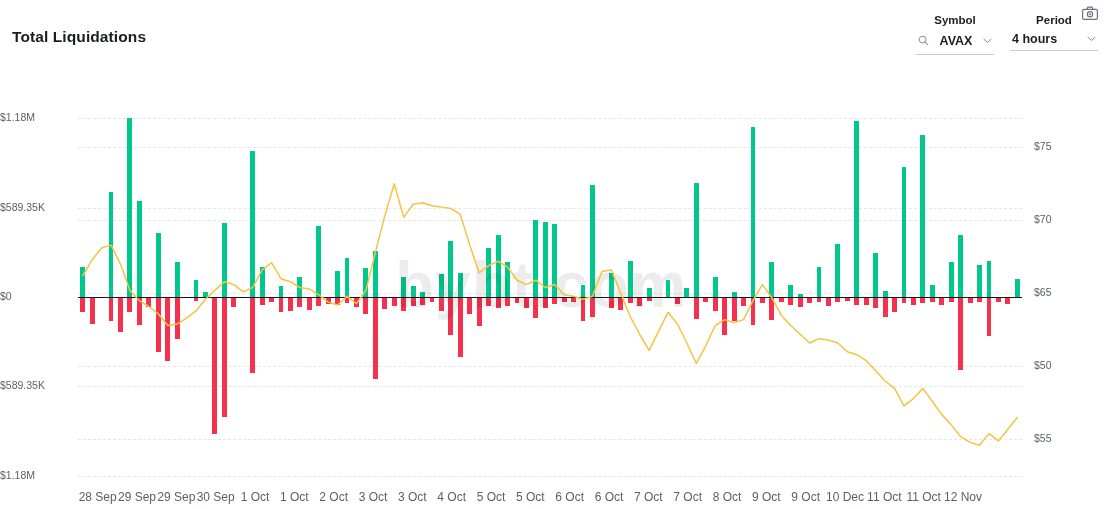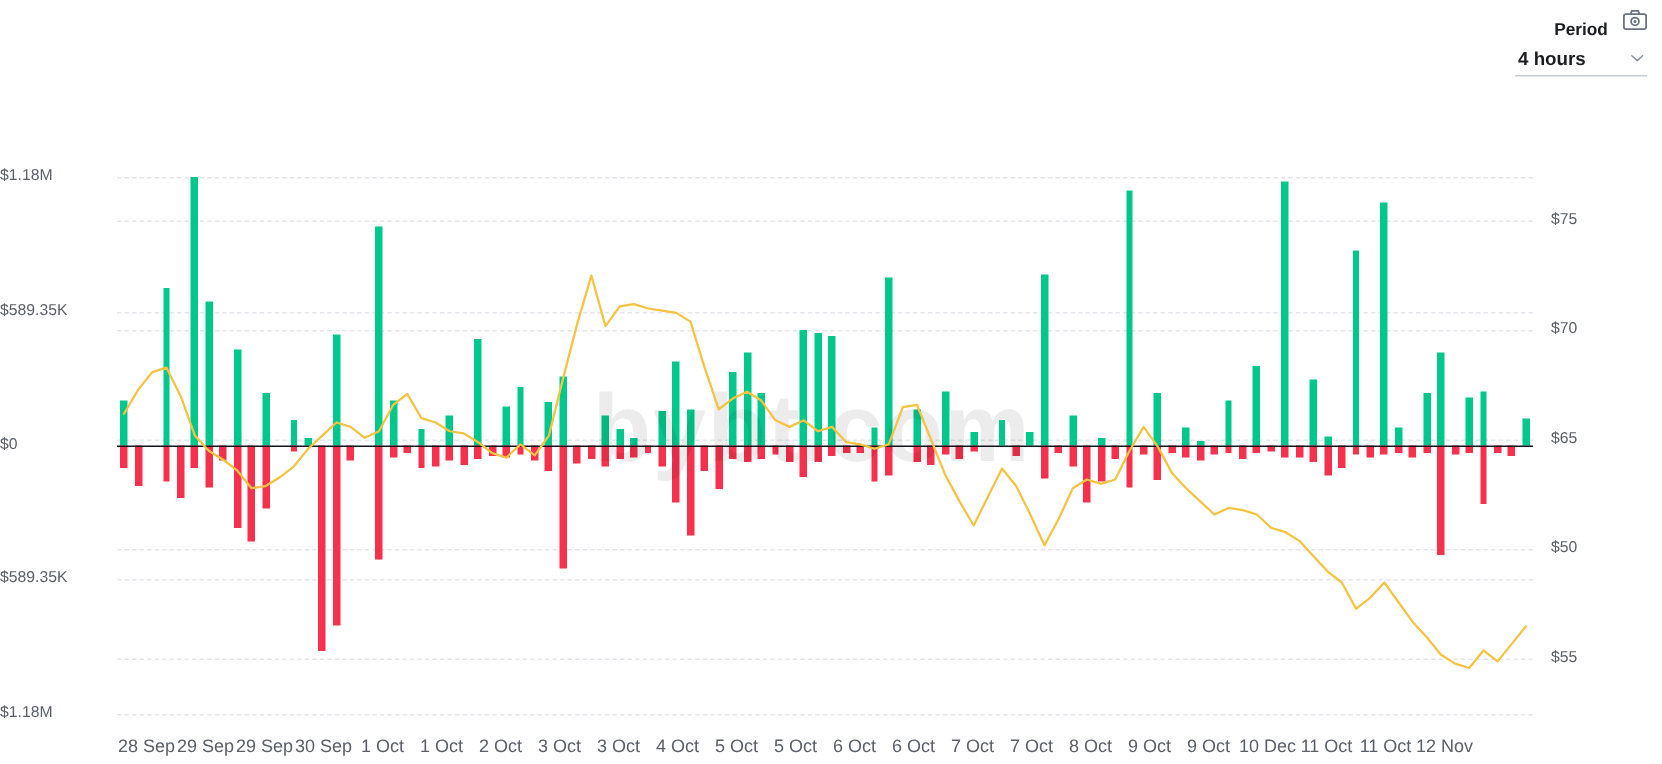--- a/index.html
+++ b/index.html
@@ -91,31 +91,49 @@
     opacity: .07; letter-spacing: 1px; user-select: none;
     z-index: 2;
   }
   svg.priceline { position: absolute; left: 0; top: 0; z-index: 7; overflow: visible; }
 </style>
 </head>
 <body>
 
 <div id="app">
 
+  <div class="title">Total Liquidations</div>
 
   <div class="camera-btn">
     <svg width="16" height="14" viewBox="0 0 16 14" fill="none">
       <rect x="0.6" y="3.4" width="14.8" height="10" rx="1.4" stroke="#6b7280" stroke-width="1.2"></rect>
       <path d="M5 3.4 L5.9 1.2 H10.1 L11 3.4" stroke="#6b7280" stroke-width="1.2" fill="none"></path>
       <circle cx="8" cy="8.3" r="2.6" stroke="#6b7280" stroke-width="1.2" fill="none"></circle>
       <circle cx="8" cy="8.3" r="1" fill="#6b7280"></circle>
     </svg>
   </div>
 
   <div class="controls">
+    <div class="ctl">
+      <div class="ctl-label">Symbol</div>
+      <div class="ctl-box">
+        <span class="mag">
+          <svg width="11" height="11" viewBox="0 0 12 12" fill="none">
+            <circle cx="5" cy="5" r="3.6" stroke="#86909c" stroke-width="1.1"></circle>
+            <path d="M7.7 7.7 L10.7 10.7" stroke="#86909c" stroke-width="1.1" stroke-linecap="round"></path>
+          </svg>
+        </span>
+        <span class="ctl-val">AVAX</span>
+        <span class="chev">
+          <svg width="9" height="6" viewBox="0 0 10 6" fill="none">
+            <path d="M1 1 L5 4.6 L9 1" stroke="#86909c" stroke-width="1.1" fill="none" stroke-linecap="round"></path>
+          </svg>
+        </span>
+      </div>
+    </div>
 
     <div class="ctl">
       <div class="ctl-label">Period</div>
       <div class="ctl-box wide">
         <span class="ctl-val left">4 hours</span>
         <span class="chev">
           <svg width="9" height="6" viewBox="0 0 10 6" fill="none">
             <path d="M1 1 L5 4.6 L9 1" stroke="#86909c" stroke-width="1.1" fill="none" stroke-linecap="round"></path>
           </svg>
         </span>

